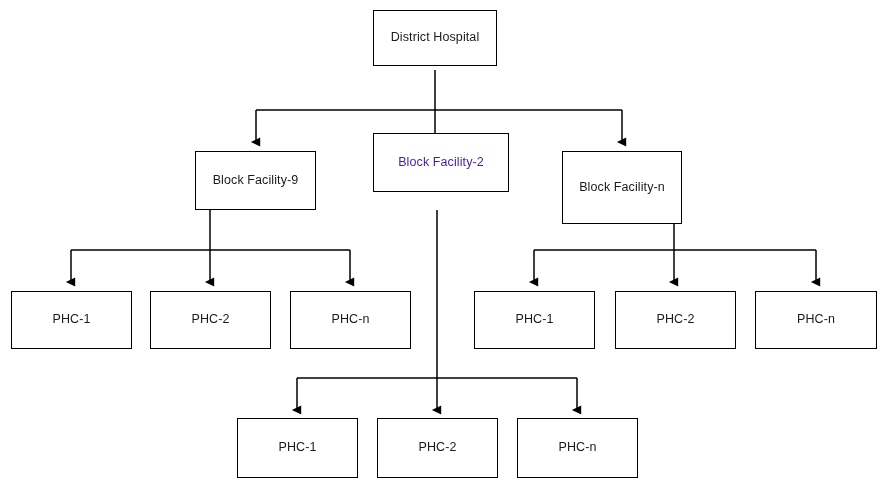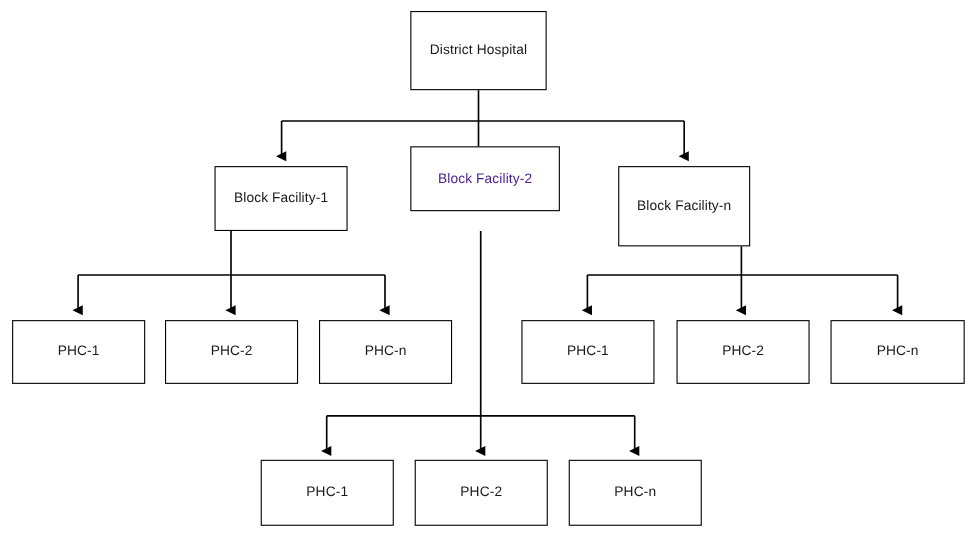--- a/index.html
+++ b/index.html
@@ -86,26 +86,26 @@
 
     <g stroke="#000000" stroke-width="1.5" fill="none">
       <path d="M 437 210 L 437 378"></path>
       <path d="M 297 378 L 577 378"></path>
       <path d="M 297 378 L 297 410" marker-end="url(#arrowhead)"></path>
       <path d="M 437 378 L 437 410" marker-end="url(#arrowhead)"></path>
       <path d="M 577 378 L 577 410" marker-end="url(#arrowhead)"></path>
     </g>
   </svg>
 
-  <div class="node-box" style="left: 373px; top: 10px; width: 124px; height: 72px; background: rgb(255, 255, 255); border-color: rgb(0, 0, 0); color: rgb(26, 26, 26);">
+  <div class="node-box" style="left: 373px; top: 10px; width: 124px; height: 56px; background: rgb(255, 255, 255); border-color: rgb(0, 0, 0); color: rgb(26, 26, 26);">
     <span class="node-label">District Hospital</span>
   </div>
 
   <div class="node-box" style="left: 195px; top: 151px; width: 121px; height: 59px; background: rgb(255, 255, 255); border-color: rgb(0, 0, 0); color: rgb(26, 26, 26);">
-    <span class="node-label">Block Facility-1</span>
+    <span class="node-label">Block Facility-9</span>
   </div>
   <div class="node-box" style="left: 373px; top: 133px; width: 136px; height: 59px; background: rgb(255, 255, 255); border-color: rgb(0, 0, 0); color: #4c1d95;">
     <span class="node-label">Block Facility-2</span>
   </div>
   <div class="node-box" style="left: 562px; top: 151px; width: 120px; height: 73px; background: rgb(255, 255, 255); border-color: rgb(0, 0, 0); color: rgb(26, 26, 26);">
     <span class="node-label">Block Facility-n</span>
   </div>
 
   <div class="node-box" style="left: 11px; top: 291px; width: 121px; height: 58px; background: rgb(255, 255, 255); border-color: rgb(0, 0, 0); color: rgb(26, 26, 26);">
     <span class="node-label">PHC-1</span>

